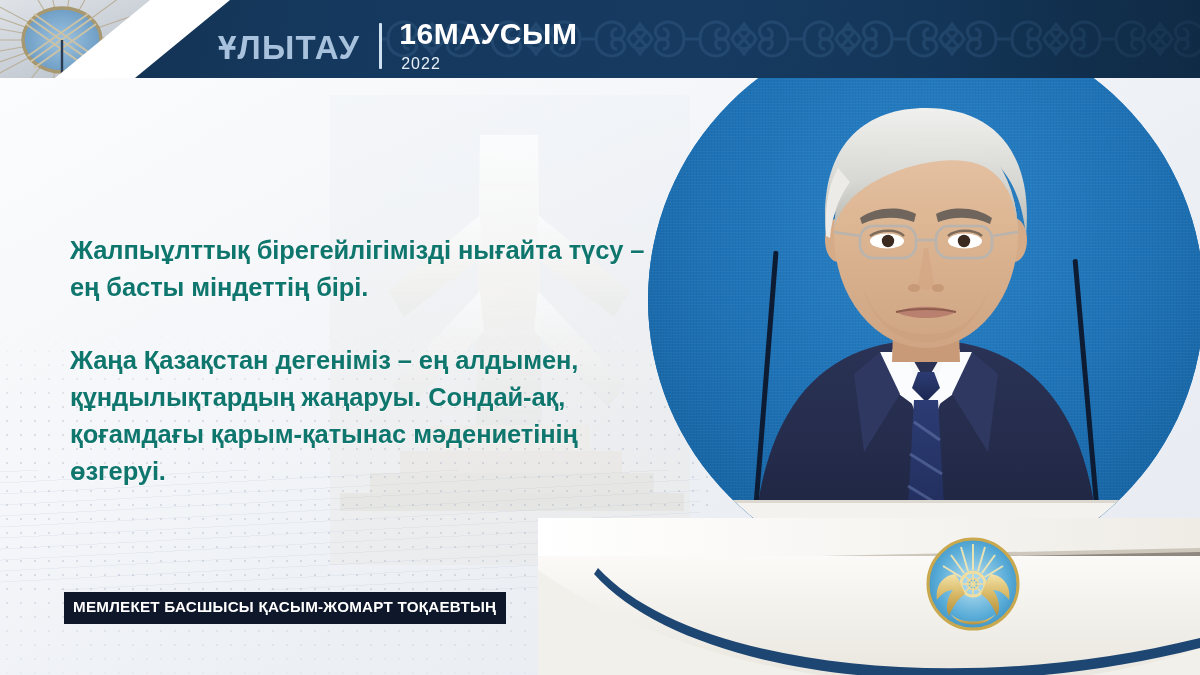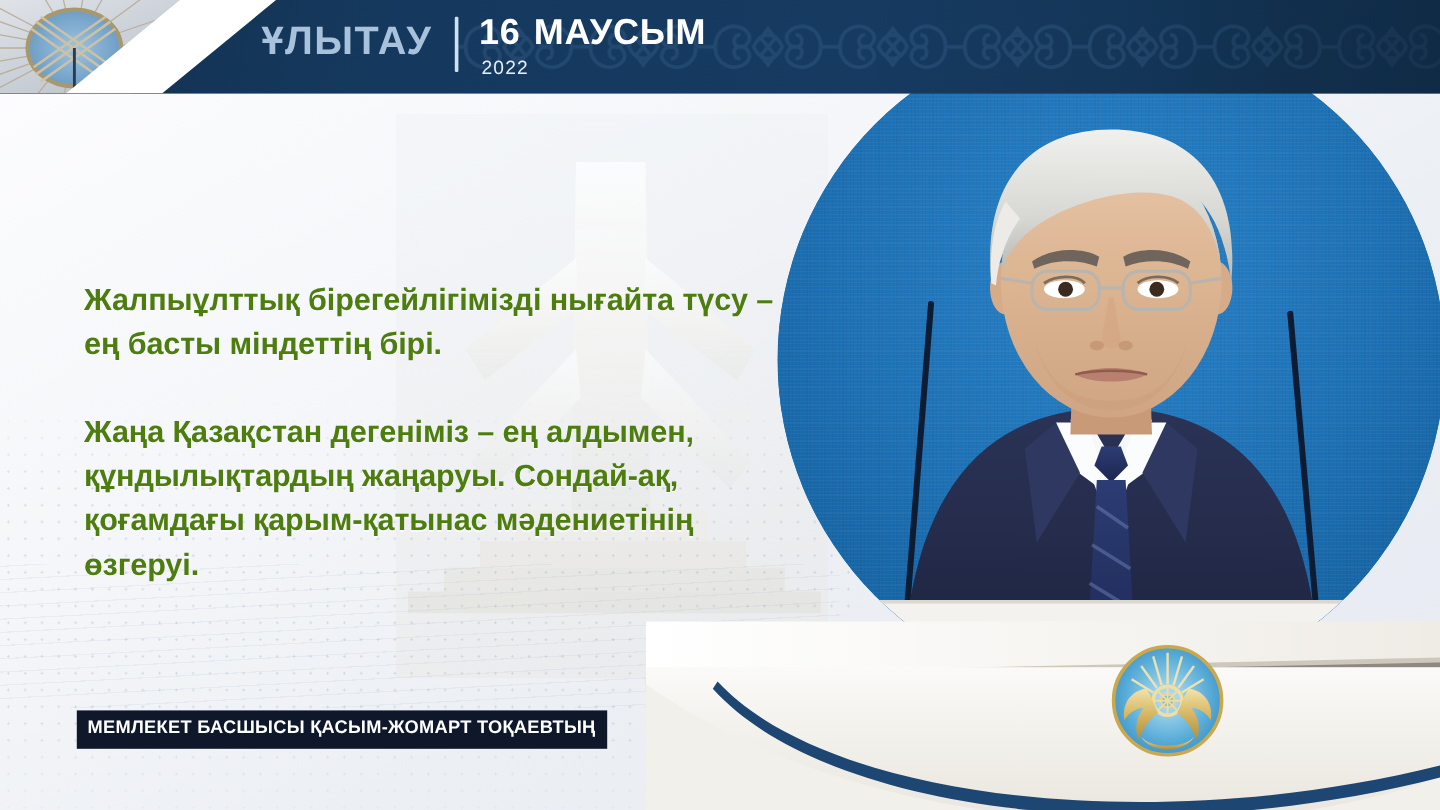--- a/index.html
+++ b/index.html
@@ -60,36 +60,36 @@
   }
   .yurt-white{
     position:absolute; left:0; top:0; width:230px; height:78px;
     -webkit-clip-path:polygon(150px 0, 230px 0, 135px 78px, 55px 78px);
             clip-path:polygon(150px 0, 230px 0, 135px 78px, 55px 78px);
     background:#ffffff;
   }
 
   .title-wrap{
     position:absolute; left:218px; top:0; height:78px;
-    display:flex; align-items:flex-start; gap:0;
+    display:flex; align-items:center; gap:0;
   }
   .t-ulytau{
     color:#a8c1dd; font-size:33px; font-weight:bold; letter-spacing:1.2px;
     line-height:1; margin-top:17px;
   }
   .t-divider{
     width:3px; height:46px; background:#cfe0f0; margin:14px 17px 0 19px; border-radius:1px;
   }
   .t-datewrap{ margin-top:13px; }
   .t-date{
     color:#ffffff; font-size:30px; font-weight:bold; letter-spacing:.6px; line-height:1;
     white-space:nowrap;
   }
   .t-day{ font-size:30px; }
-  .t-month{ margin-left:11px; }
+  .t-month{ }
   .t-year{
     color:#e7eef7; font-size:16px; font-weight:normal; letter-spacing:1px;
     margin-top:6px; display:block; padding-left:2px;
   }
 
   
   .portrait{
     position:absolute; left:648px; top:22px; width:556px; height:556px;
     border-radius:50%; overflow:hidden;
     background:#1b6fb4;
@@ -112,21 +112,21 @@
   .person{ position:absolute; left:0; top:0; width:556px; height:556px; }
 
   
   .podium{
     position:absolute; left:538px; top:498px; width:662px; height:177px; overflow:hidden;
   }
 
   
   .quote{
     position:absolute; left:70px; top:232px; width:590px;
-    color:#4d7c0f;
+    color:#0f766e;
     font-size:25.5px; font-weight:bold; line-height:1.44;
     letter-spacing:-.1px;
     text-shadow:0 1px 0 rgba(255,255,255,.65);
   }
   .quote p + p{ margin-top:37px; }
 
   
   .caption{
     position:absolute; left:64px; top:592px;
     background:#0f172a;

